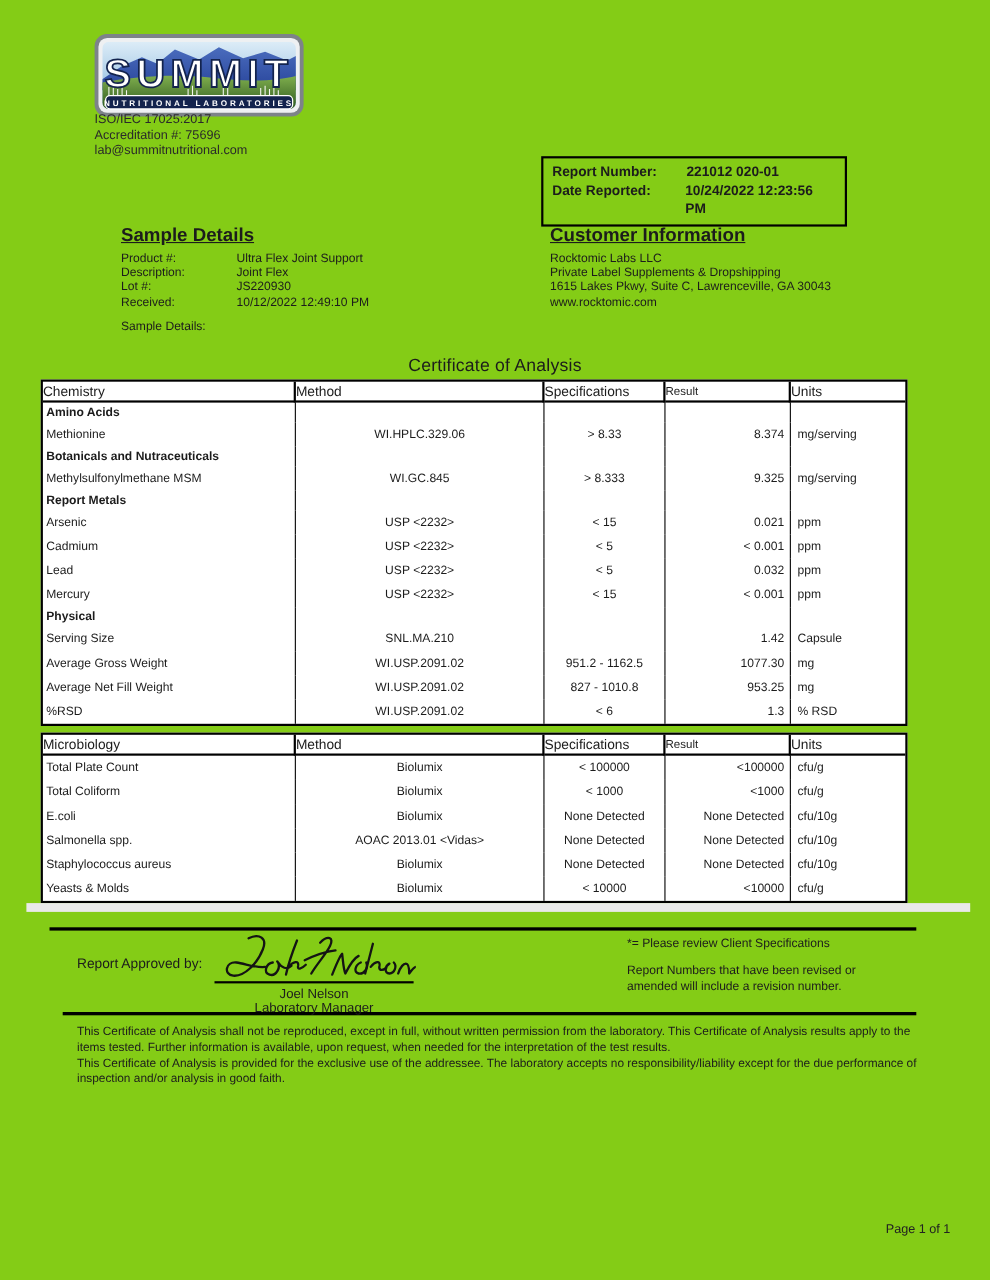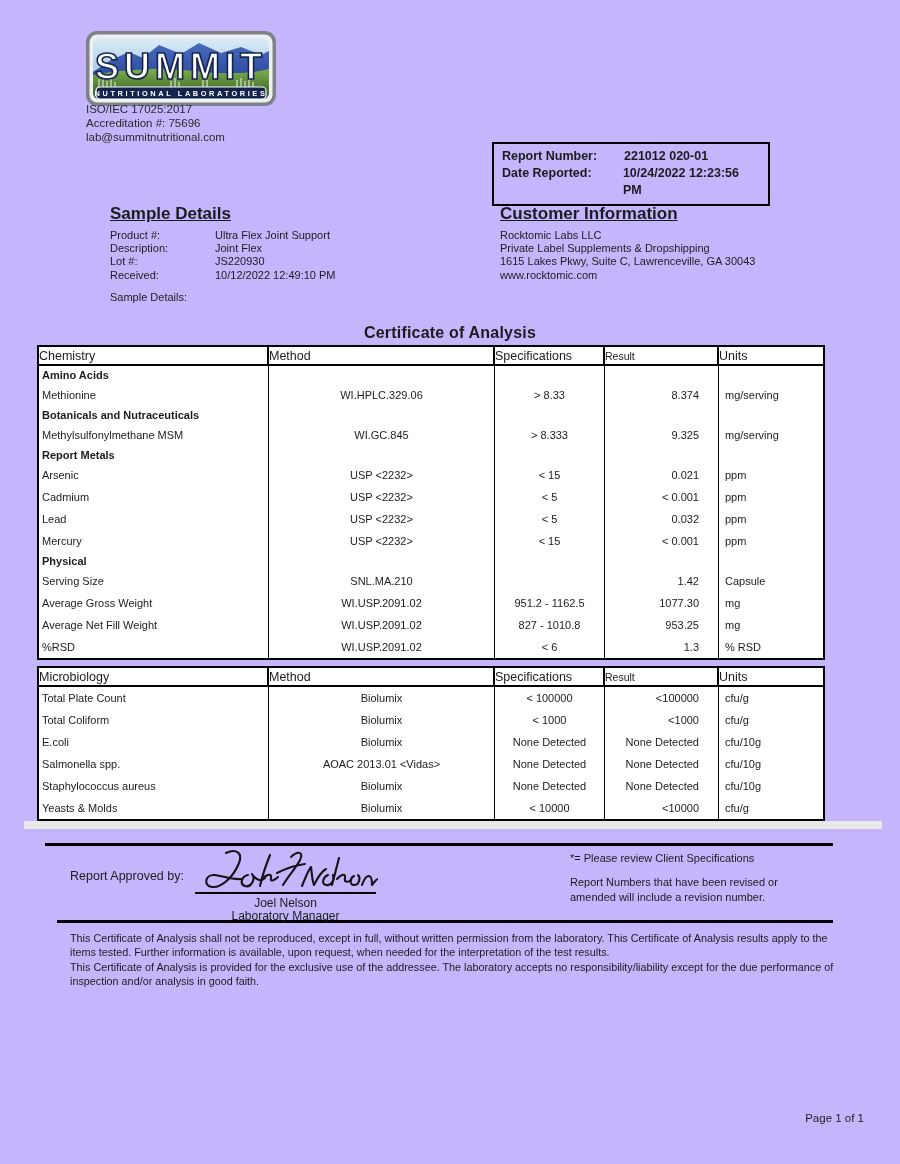--- a/index.html
+++ b/index.html
@@ -2,21 +2,21 @@
 <html style="--footer-blue: #4652a3; --logo-navy: #13234d; --ink: #1c1c1c;"><head>
 <meta charset="utf-8">
 <style>
   :root{
     --footer-blue:#4652a3;
     --logo-navy:#13234d;
     --ink:#1c1c1c;
   }
   html,body{margin:0;padding:0;background:#fff;}
   .page{
-    position:relative;width:900px;height:1164px;background:#c4b5fd;overflow:hidden;
+    position:relative;width:900px;height:1164px;background:#84cc16;overflow:hidden;
     font-family:"Liberation Sans",sans-serif;color:var(--ink);
   }
   
   .logo-wrap{position:absolute;left:85px;top:30px;width:192px;height:77px;}
   .lab-credentials{position:absolute;left:86px;top:102px;font-size:11.5px;line-height:14px;color:#2a2a2a;}
   
   .report-box{
     position:absolute;left:492px;top:142px;width:278px;box-sizing:border-box;
     border:2.5px solid #000;padding:4px 8px 5px;font-size:12.5px;font-weight:bold;
   }
@@ -26,41 +26,41 @@
   .block-heading{font-size:17px;font-weight:bold;text-decoration:underline;}
   .sample-block{position:absolute;left:110px;top:204px;font-size:11px;}
   .sample-block .kv{display:flex;line-height:13.2px;}
   .sample-block .kv .k{width:105px;}
   .sample-block .rows{margin-top:5px;}
   .sample-extra{position:absolute;left:110px;top:291px;font-size:11px;}
   .customer-block{position:absolute;left:500px;top:204px;font-size:11px;}
   .customer-block .lines{margin-top:5px;line-height:13.2px;}
   
   .coa-title{position:absolute;left:0;top:324px;width:900px;text-align:center;
-    font-size:16px;font-weight:700;letter-spacing:.2px;}
+    font-size:16px;font-weight:400;letter-spacing:.2px;}
   
   .coa-table{
     position:absolute;left:37px;width:788px;box-sizing:border-box;
     display:grid;grid-template-columns:230px 226px 110px 114px 104px;
     border:2.5px solid #000;background:#fff;
   }
   .coa-table .th{
     box-sizing:border-box;border-right:2px solid #000;border-bottom:2.5px solid #000;
     font-weight:normal;font-size:12.5px;height:19px;line-height:18px;
   }
   .coa-table .th.c3{font-size:10.5px;}
   .coa-table .th.c4{border-right:none;}
   .coa-table .td{
     box-sizing:border-box;border-right:1.5px solid #000;
     font-size:11px;height:22px;display:flex;align-items:center;
   }
   .coa-table .td.sec{height:18px;font-weight:bold;}
   .coa-table .td.c0{justify-content:flex-start;padding-left:3px;}
   .coa-table .td.c1,.coa-table .td.c2{justify-content:center;}
-  .coa-table .td.c3{justify-content:flex-end;padding-right:19px;}
+  .coa-table .td.c3{justify-content:flex-end;padding-right:5px;}
   .coa-table .td.c4{justify-content:flex-start;padding-left:6px;border-right:none;}
   #chem-table{top:345px;}
   #micro-table{top:666px;}
   
   .scan-strip{position:absolute;left:24px;top:821px;width:858px;height:8px;background:#e9e9e9;}
   .rule{position:absolute;height:2.5px;background:#000;}
   .rule.top{left:45px;top:843px;width:788px;}
   .rule.bottom{left:57px;top:920px;width:776px;}
   
   .approved-label{position:absolute;left:70px;top:869px;font-size:12.5px;}

